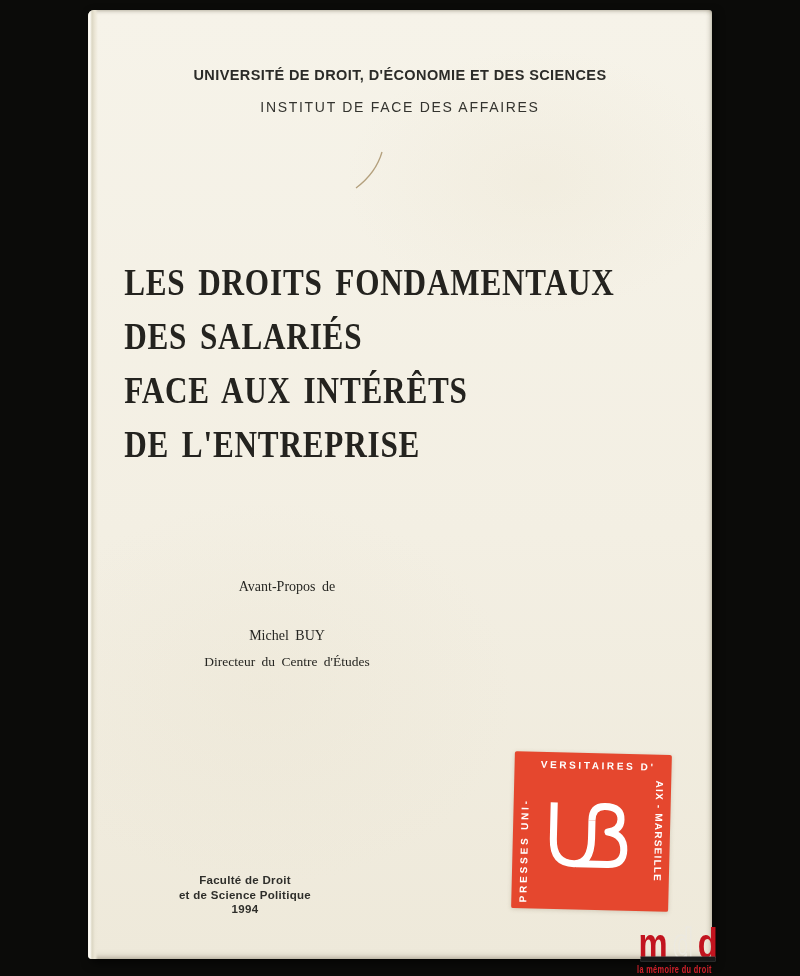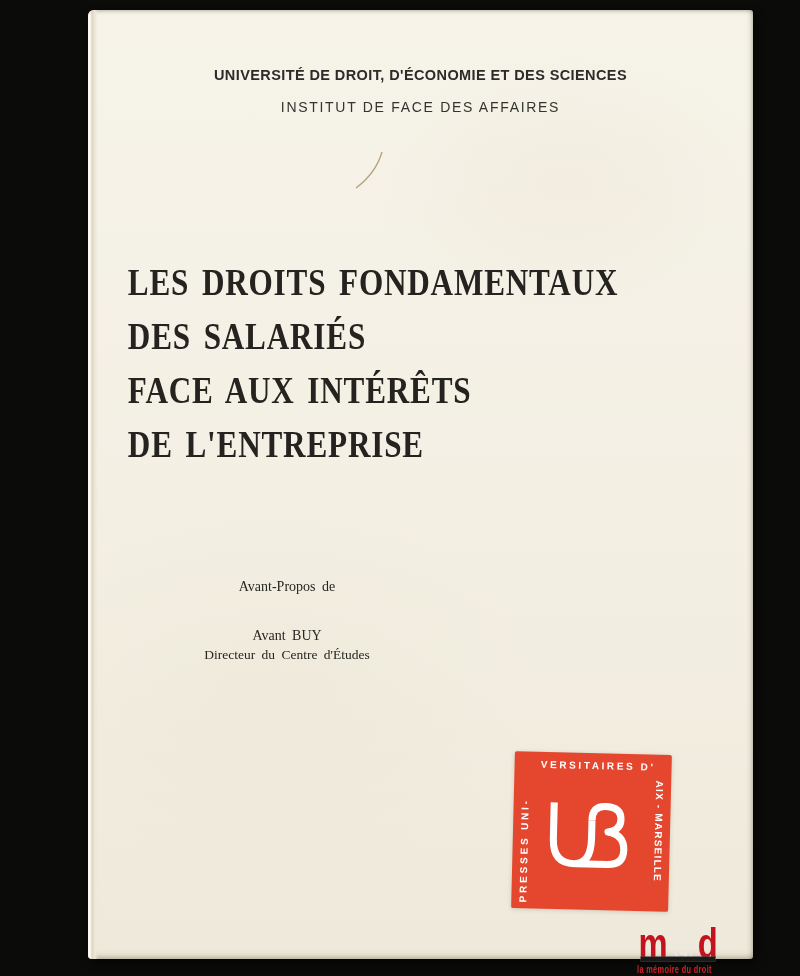--- a/index.html
+++ b/index.html
@@ -14,21 +14,20 @@
     border-radius:6px 3px 3px 4px;
     background:
       radial-gradient(ellipse 320px 220px at 72% 18%, rgba(232,224,202,.25), transparent 60%),
       radial-gradient(ellipse 420px 320px at 28% 72%, rgba(228,220,198,.18), transparent 60%),
       linear-gradient(180deg,#f6f3e9 0%,#f3efe3 55%,#eee9da 100%);
     box-shadow:
       inset 0 2px 5px -2px rgba(110,100,78,.55),
       inset 0 -4px 7px -3px rgba(105,95,75,.5),
       inset -3px 0 6px -3px rgba(120,110,88,.4),
       3px 4px 10px rgba(0,0,0,.65);
-    padding-left: 41px;
   }
   .book::before { 
     content:""; position:absolute; left:0; top:0; bottom:0; width:10px;
     border-radius:6px 0 0 4px;
     background:linear-gradient(90deg,#f9f6ec 0px,#fdfcf6 2px,#dcd7c4 4px,#ece7d7 7px,rgba(236,231,215,0) 10px);
   }
   
   .inst {
     position:absolute; top:55px; left:0; width:100%;
     text-align:center; color:#2b2b28;
@@ -45,21 +44,21 @@
   }
   .title-line { line-height:54px; letter-spacing:1px; word-spacing:5px;
     transform:scaleX(.82); transform-origin:50% 50%; white-space:nowrap; }
   
   .foreword {
     position:absolute; top:536px; left:0; width:398px; text-align:center;
     font-family:"Liberation Serif","DejaVu Serif",serif; color:#262622; word-spacing:3px;
   }
   .fw-main { font-size:14px; line-height:17px;margin-top:32px; }
   .fw-sub  { font-size:13.5px; line-height:16.5px; }
-  .fw-gap  { margin-top:3px;font-family:Liberation Serif, serif; }
+  .fw-gap  { margin-top:10px;font-family:Liberation Serif, serif; }
   
   .imprint {
     position:absolute; top:863px; left:0; width:314px; text-align:center;
     font-weight:bold; font-size:11.5px; line-height:14.5px; letter-spacing:.3px; color:#2e2e2a;
   }
   
   .pub {
     position:absolute; left:425px; top:743px; width:157px; height:157px;
     background:#e5472e; border-radius:2px; transform:rotate(1.4deg);
     box-shadow:0 1px 4px rgba(120,100,70,.25);
@@ -101,24 +100,29 @@
 
     <div class="title">
       <div class="title-line">LES DROITS FONDAMENTAUX</div>
       <div class="title-line">DES SALARIÉS</div>
       <div class="title-line">FACE AUX INTÉRÊTS</div>
       <div class="title-line">DE L'ENTREPRISE</div>
     </div>
 
     <div class="foreword">
       <div class="fw-main">Avant-Propos de</div>
-      <div class="fw-main">Avant BUY</div>
+      <div class="fw-main">Michel BUY</div>
       <div class="fw-sub fw-gap">Directeur du Centre d'Études</div>
     </div>
 
+    <div class="imprint">
+      <div>Faculté de Droit</div>
+      <div>et de Science Politique</div>
+      <div>1994</div>
+    </div>
 
     <div class="pub">
       <span class="pub-top">VERSITAIRES D'</span>
       <span class="pub-left">PRESSES UNI-</span>
       <span class="pub-right">AIX - MARSEILLE</span>
       <svg class="monogram" width="106" height="82" viewBox="0 0 150 110">
         <path d="M22,6 L22,58 Q22,92 52,92 Q76,92 76,56 L76,30" fill="none" stroke="#ffffff" stroke-width="10" stroke-linejoin="round"></path>
         <path d="M76,30 Q76,10 94,10 Q117,10 117,28 Q117,43 99,46 Q122,49 122,71 Q122,92 99,92 L55,92" fill="none" stroke="#ffffff" stroke-width="10" stroke-linejoin="round"></path>
       </svg>
     </div>

